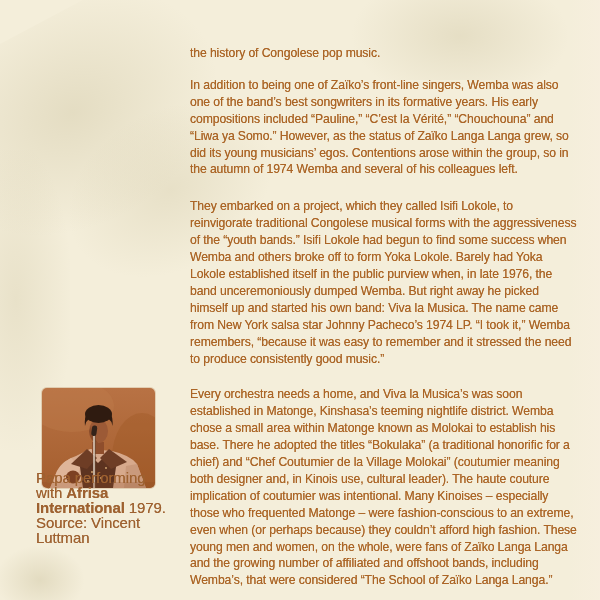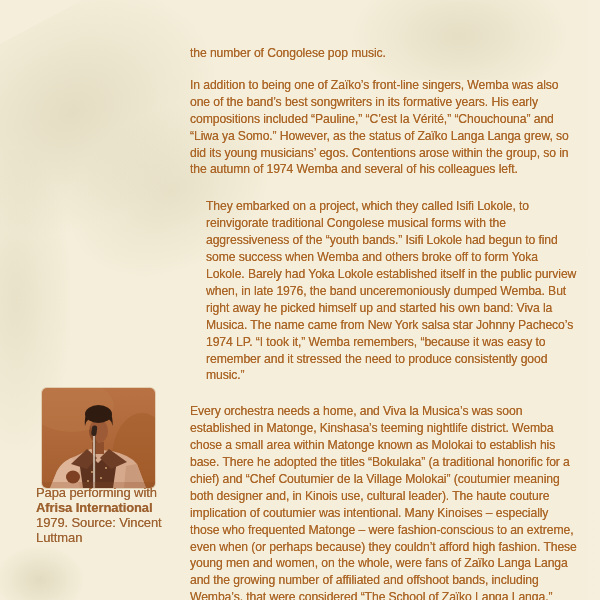--- a/index.html
+++ b/index.html
@@ -25,50 +25,50 @@
   .s6{right:-14px;top:0;width:46px;height:600px;
       background:linear-gradient(90deg, rgba(250,243,230,0), rgba(250,240,228,.55));}
 
   .article{
     position:absolute;left:190px;top:45px;width:388px;
     color:#ab6526;font-size:12.2px;line-height:16.9px;letter-spacing:-0.1px;
     text-shadow:0 0 .4px rgba(171,101,38,.85);
   }
   .article p{margin:0 0 15px 0;}
   .article p:nth-of-type(2){margin-bottom:20px;}
-  .article p:nth-of-type(3){margin-bottom:19px;margin-left:16px;}
+  .article p:nth-of-type(3){margin-bottom:19px;}
   .it{}
   .bd{font-weight:bold;}
 
   figure{margin:0;}
   .photo{
     position:absolute;left:42px;top:388px;width:113px;height:100px;
     border-radius:5px;overflow:hidden;
     box-shadow:0 0 0 1px rgba(170,110,60,.25);
   }
   .caption{
-    position:absolute;left:36px;top:485px;width:130px;
-    color:#9e6130;font-size:13px;line-height:15px;letter-spacing:-0.1px;
+    position:absolute;left:36px;top:470px;width:130px;
+    color:#9e6130;font-size:15px;line-height:15px;letter-spacing:-0.1px;
     text-shadow:0 0 .3px rgba(158,97,48,.8);
   }
 </style>
 </head>
 <body>
 
 <div class="page">
 
   <div class="stain s1"></div>
   <div class="stain s2"></div>
   <div class="stain s3"></div>
   <div class="stain s4"></div>
   <div class="stain s5"></div>
   <div class="stain s6"></div>
 
   <main class="article">
-    <p><span>the number of Congolese pop music.</span></p>
+    <p><span>the history of Congolese pop music.</span></p>
     <p><span>In addition to being one of Zaïko’s front-line singers, Wemba was also one of the band’s best songwriters in its formative years. His early compositions included “Pauline,” “C’est la Vérité,” “Chouchouna” and “Liwa ya Somo.” However, as the status of Zaïko Langa Langa grew, so did its young musicians’ egos. Contentions arose within the group, so in the autumn of 1974 Wemba and several of his colleagues left.</span></p>
     <p><span>They embarked on a project, which they called Isifi Lokole, to reinvigorate traditional Congolese musical forms with the aggressiveness of the “youth bands.” Isifi Lokole had begun to find some success when Wemba and others broke off to form Yoka Lokole. Barely had Yoka Lokole established itself in the public purview when, in late 1976, the band unceremoniously dumped Wemba. But right away he picked himself up and started his own band: Viva la Musica. The name came from New York salsa star Johnny Pacheco’s 1974 LP. “I took it,” Wemba remembers, “because it was easy to remember and it stressed the need to produce consistently good music.”</span></p>
     <p><span>Every orchestra needs a home, and Viva la Musica’s was soon established in Matonge, Kinshasa’s teeming nightlife district. Wemba chose a small area within Matonge known as Molokai to establish his base. There he adopted the titles “Bokulaka” (a traditional honorific for a chief) and “Chef Coutumier de la Village Molokai” (</span><span class="it">coutumier</span><span> meaning both designer and, in Kinois use, cultural leader). The </span><span class="it">haute couture</span><span> implication of </span><span class="it">coutumier</span><span> was intentional. Many Kinoises – especially those who frequented Matonge – were fashion-conscious to an extreme, even when (or perhaps because) they couldn’t afford high fashion. These young men and women, on the whole, were fans of Zaïko Langa Langa and the growing number of affiliated and offshoot bands, including Wemba’s, that were considered “The School of Zaïko Langa Langa.”</span></p>
   </main>
 
   <figure>
     <div class="photo" title="Sepia-toned concert photo of Papa Wemba singing into a microphone, wearing a light jacket with wide lapels over a dark open-collared shirt">
       <svg viewBox="0 0 113 100" width="113" height="100">
         <defs>
           <linearGradient id="bgg" x1="0" y1="0" x2="0" y2="1">

